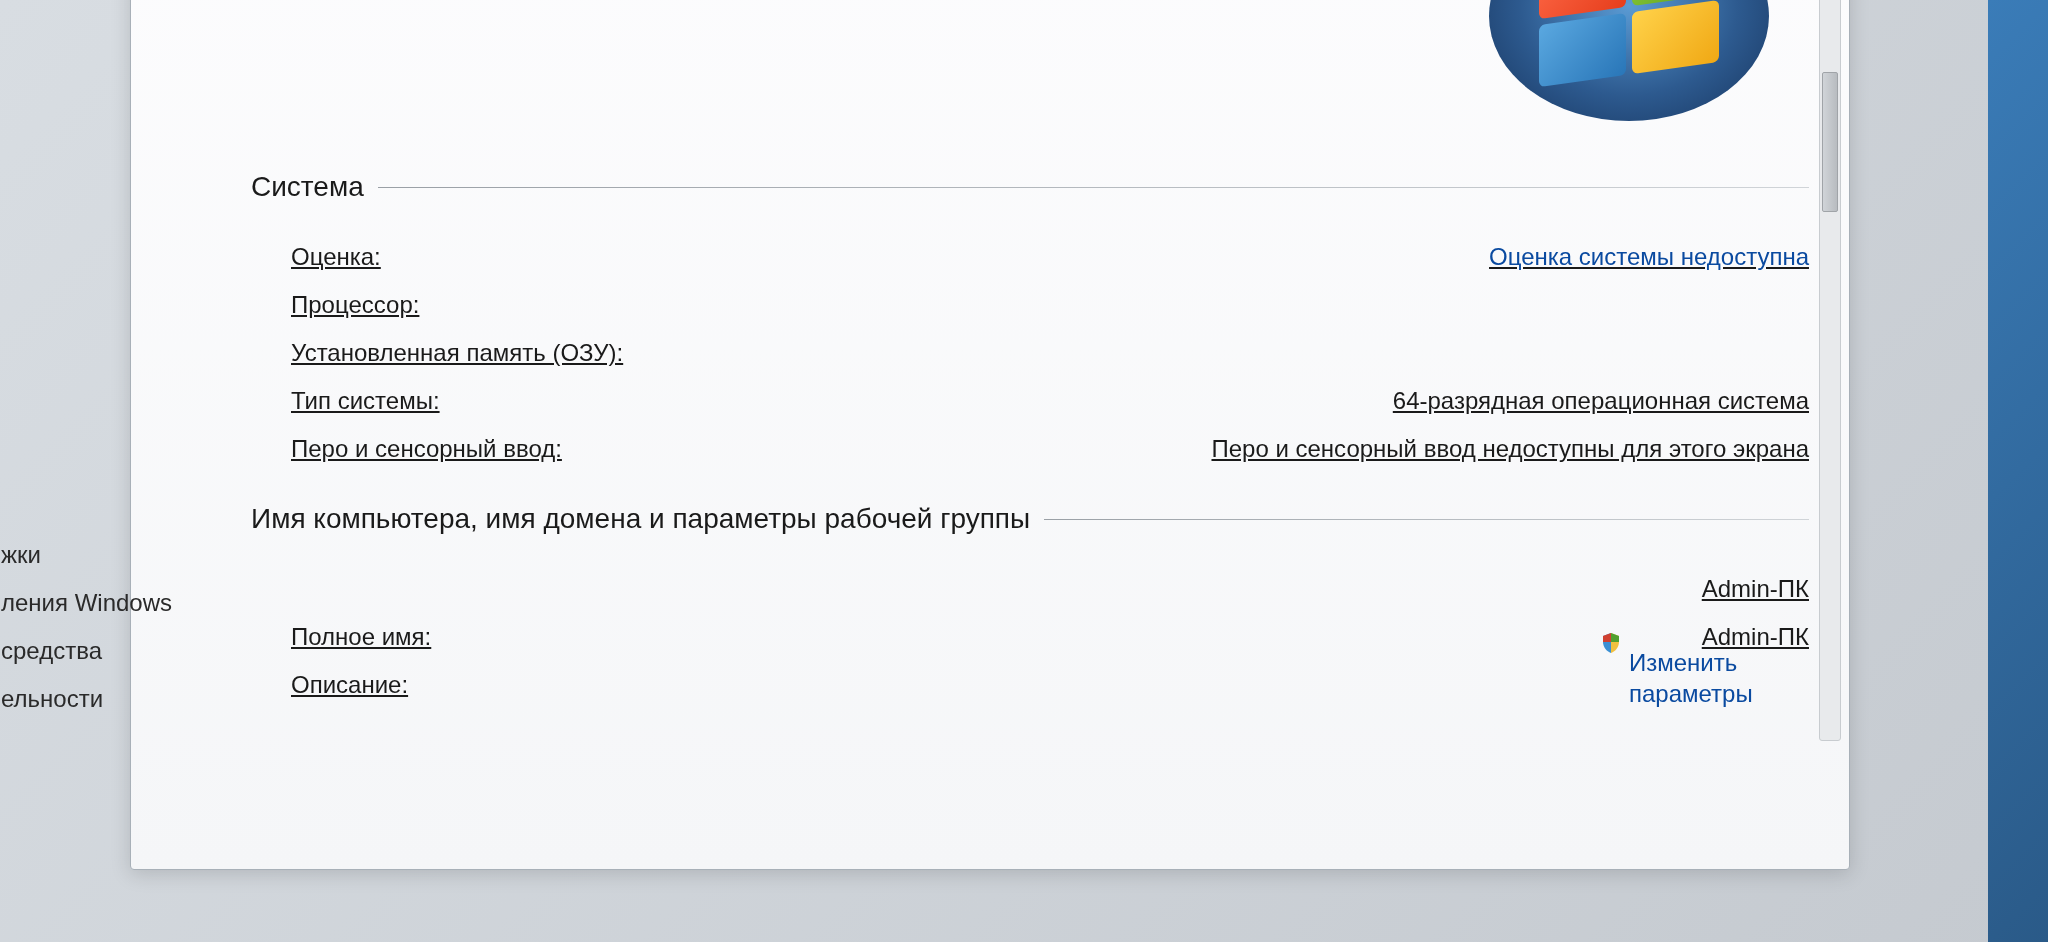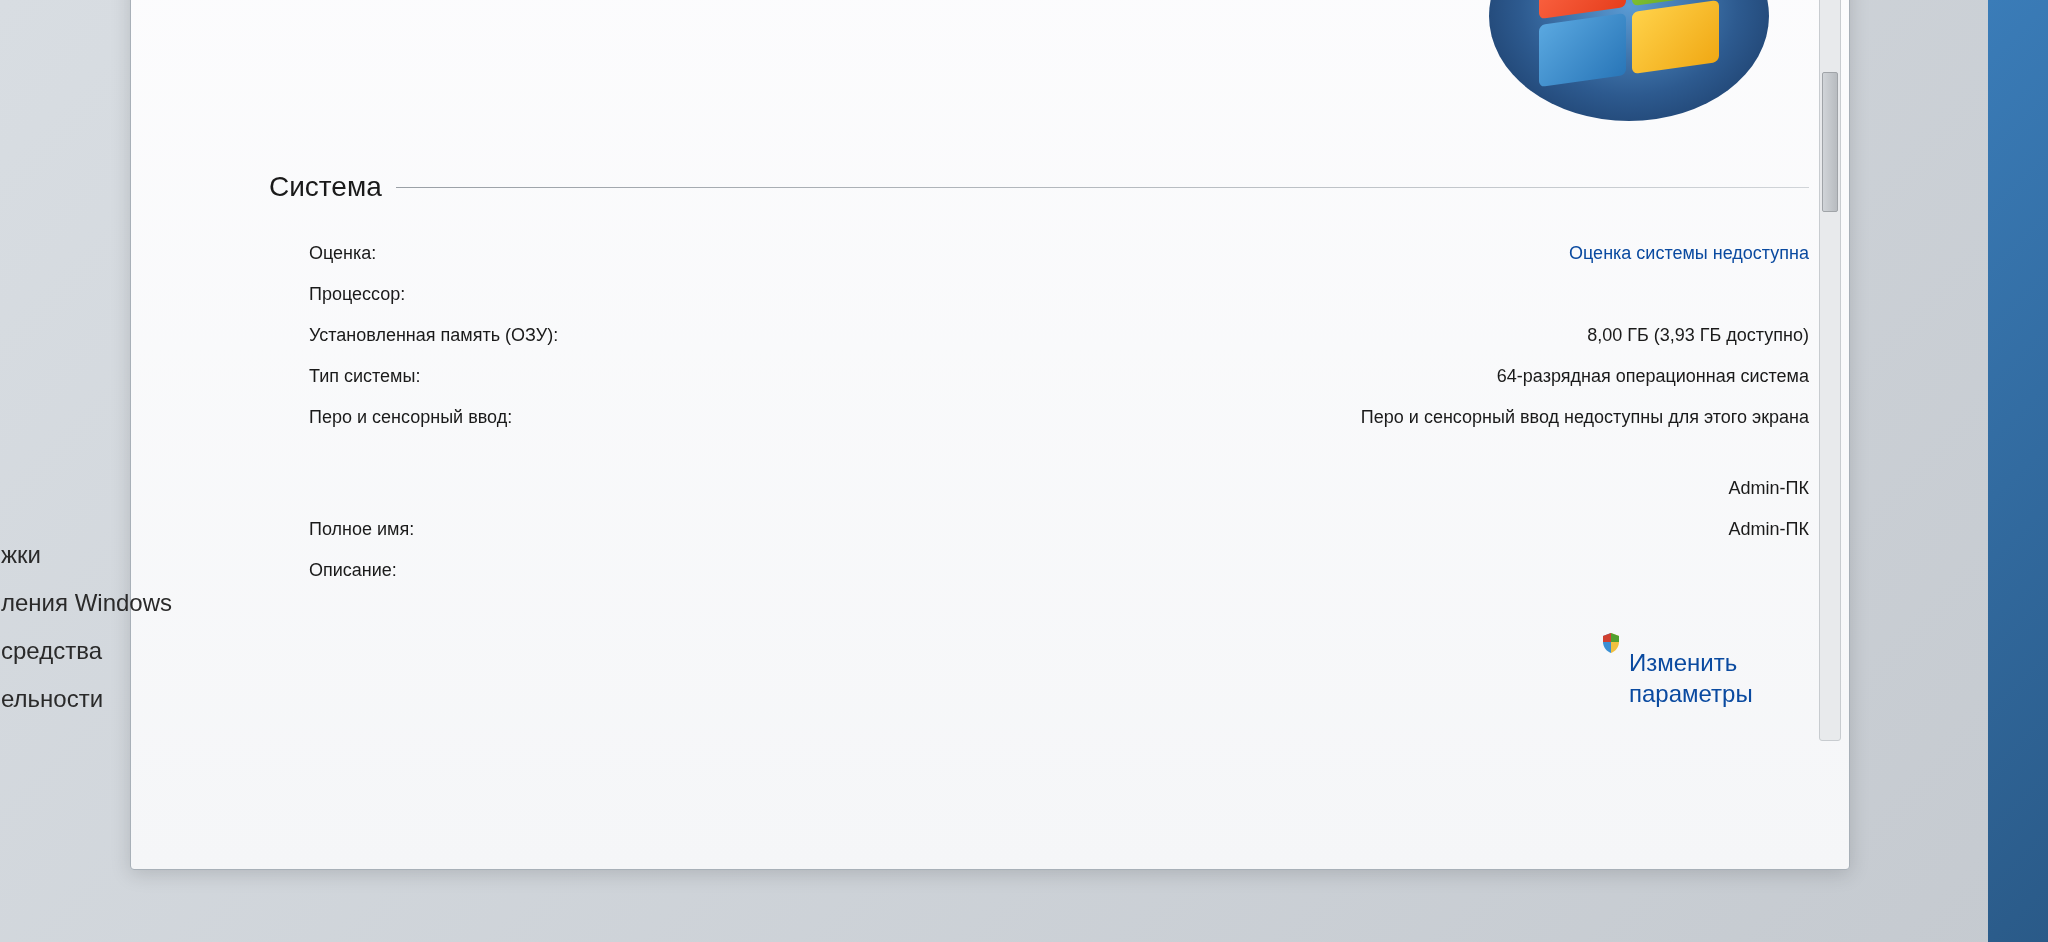--- a/index.html
+++ b/index.html
@@ -95,21 +95,20 @@
       left: 2px;
       right: 2px;
       top: 180px;
       height: 140px;
       background: linear-gradient(90deg, #d0d4d8, #b8bcc0);
       border-radius: 2px;
       border: 1px solid #a0a4a8;
     }
     .section {
       margin-top: 350px;
-      margin-left: 18px;
     }
     .section-header {
       position: relative;
       margin-bottom: 30px;
       display: flex;
       align-items: center;
     }
     .section-title {
       color: #1a1a1a;
       font-size: 28px;
@@ -117,22 +116,23 @@
       padding-right: 14px;
     }
     .section-line {
       flex: 1;
       height: 1px;
       background: linear-gradient(90deg, #9aa0a6 0%, #d0d4d8 100%);
     }
     .field-row {
       display: flex;
       padding: 10px 0 10px 40px;
-      font-size: 18px;
+      font-size: 24px;
       color: #1a1a1a;
+      text-decoration: underline;
     }
     .field-label {
       width: 360px;
       flex-shrink: 0;
     }
     .field-value {
       flex: 1;
       color: #1a1a1a;
       text-align: right;
     }
@@ -207,35 +207,38 @@
         <div class="field-label">Оценка:</div>
         <div class="field-value link-value">Оценка системы недоступна</div>
       </div>
 
       <div class="field-row">
         <div class="field-label">Процессор:</div>
       </div>
 
       <div class="field-row">
         <div class="field-label">Установленная память (ОЗУ):</div>
-        <div class="field-value">8,00 ГБ (3,93 ГБ доступно)</div>
       </div>
 
       <div class="field-row">
         <div class="field-label">Тип системы:</div>
         <div class="field-value">64-разрядная операционная система</div>
       </div>
 
       <div class="field-row">
         <div class="field-label">Перо и сенсорный ввод:</div>
         <div class="field-value">Перо и сенсорный ввод недоступны для этого экрана</div>
       </div>
     </div>
 
     <div class="section" style="margin-top:30px;">
+      <div class="section-header">
+        <span class="section-title">Имя компьютера, имя домена и параметры рабочей группы</span>
+        <div class="section-line"></div>
+      </div>
 
       <div class="field-row">
         <div class="field-value">Admin-ПК</div>
       </div>
 
       <div class="field-row">
         <div class="field-label">Полное имя:</div>
         <div class="field-value">Admin-ПК</div>
       </div>
 

